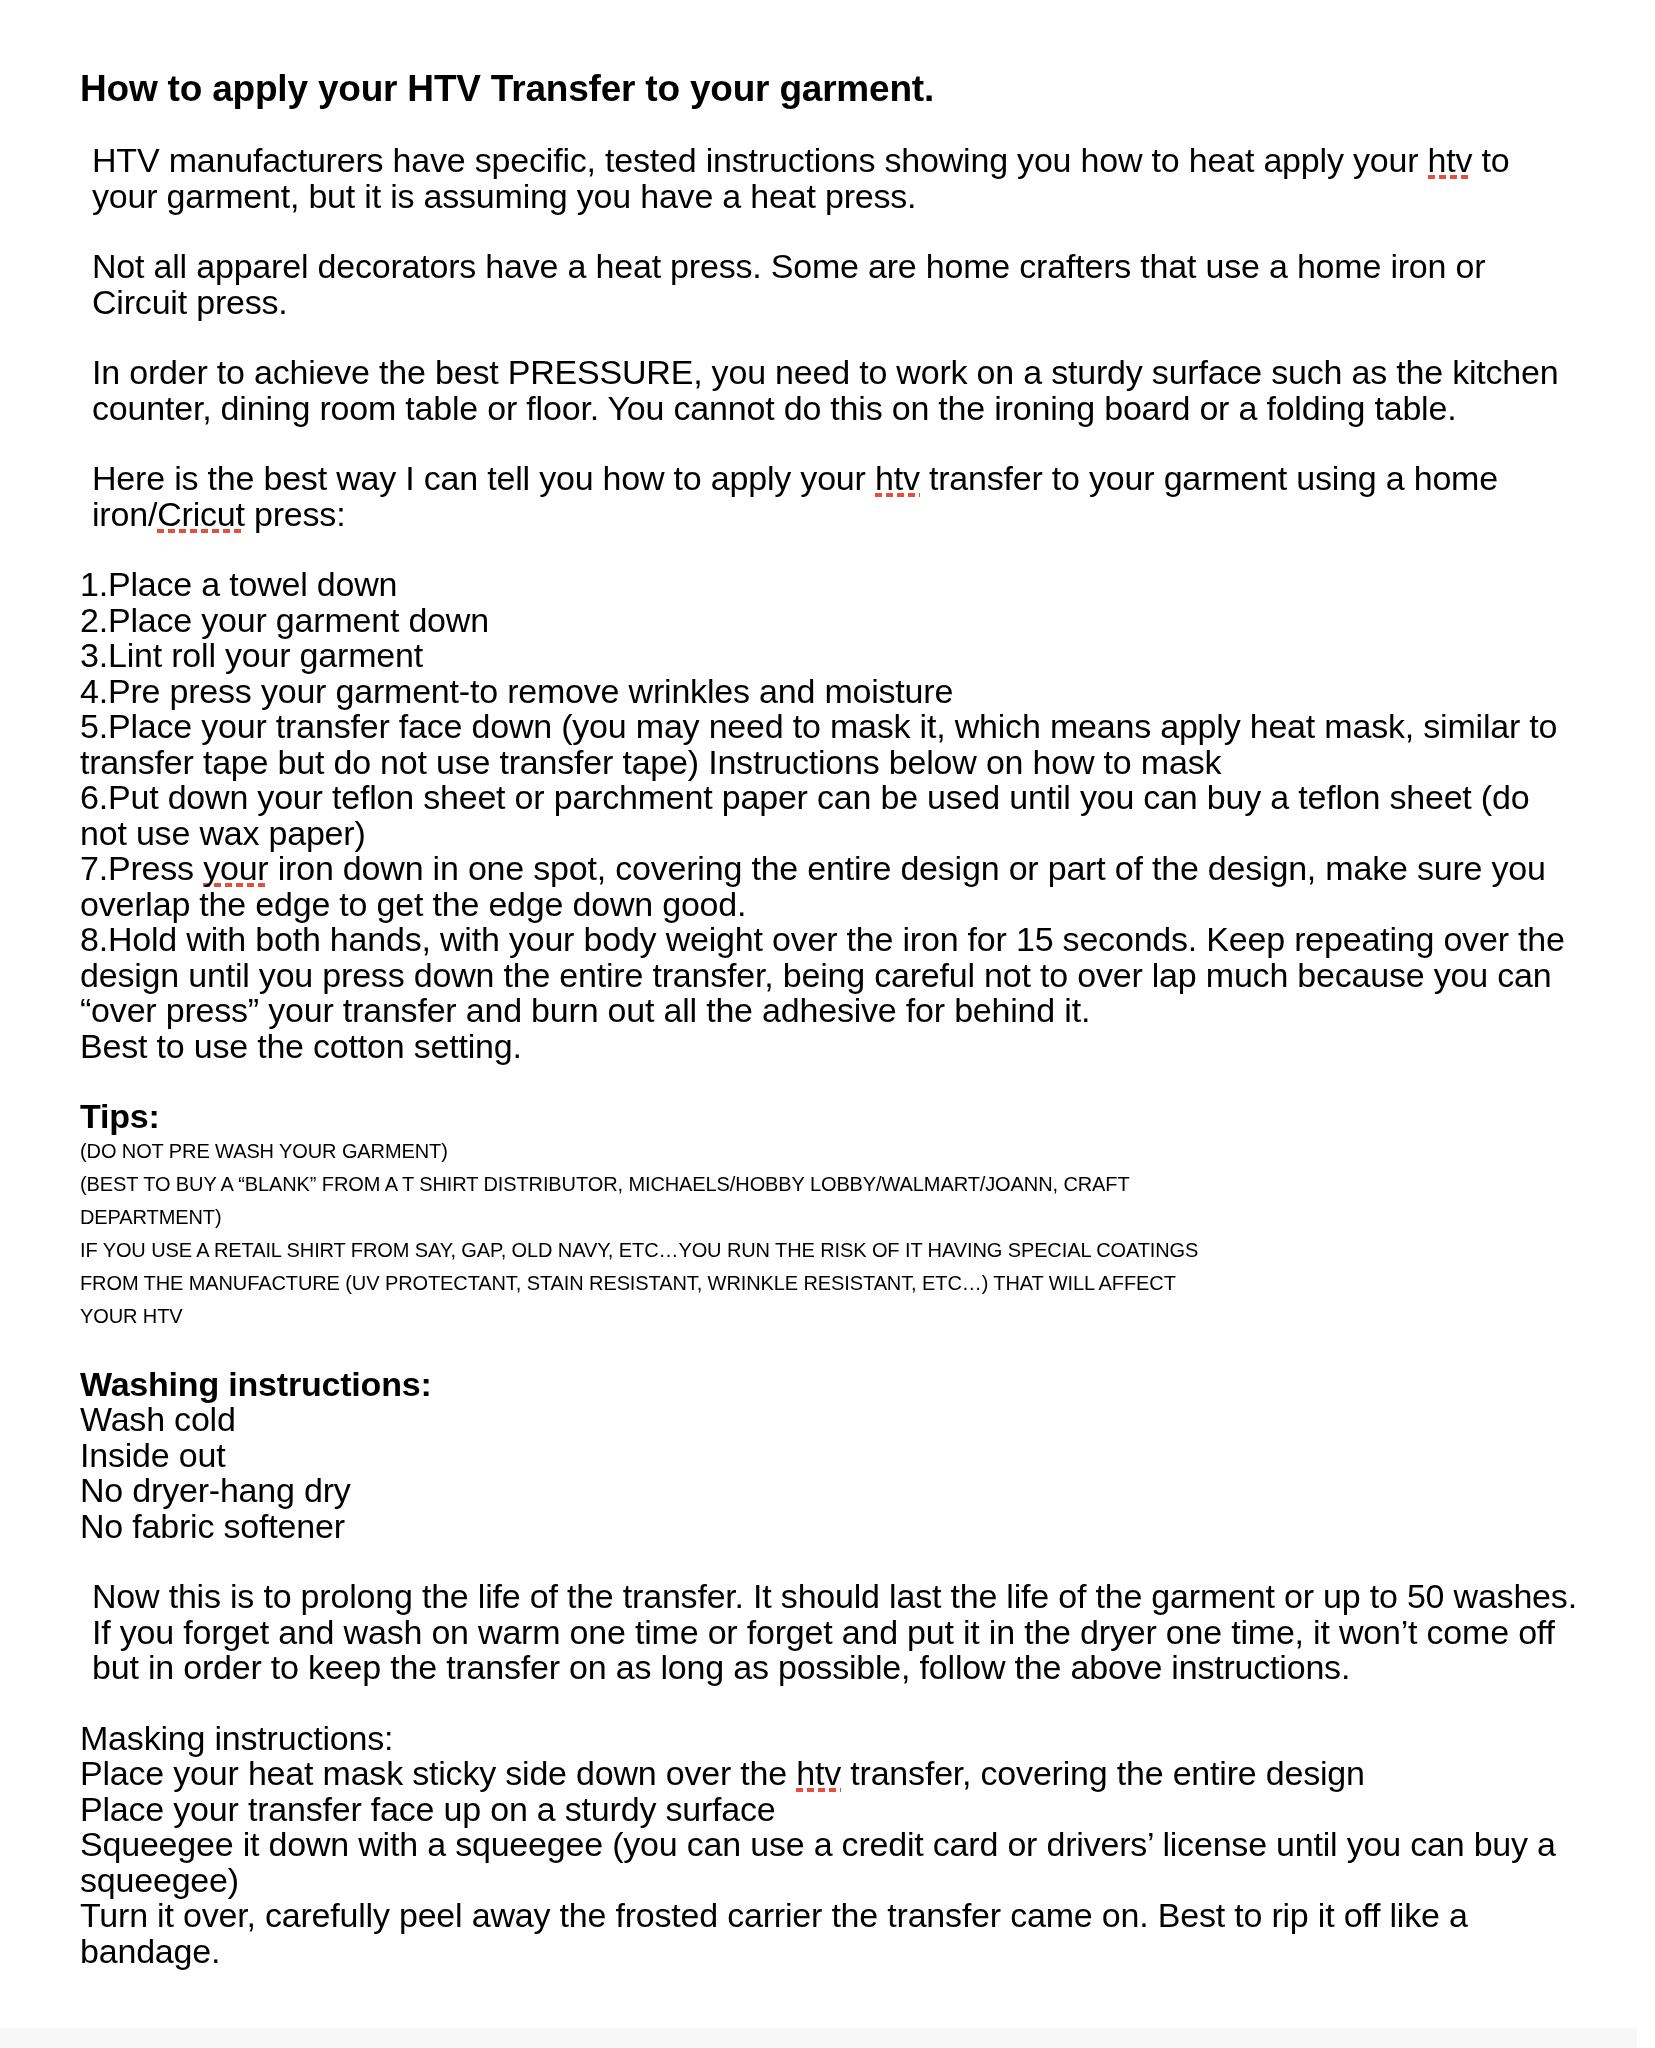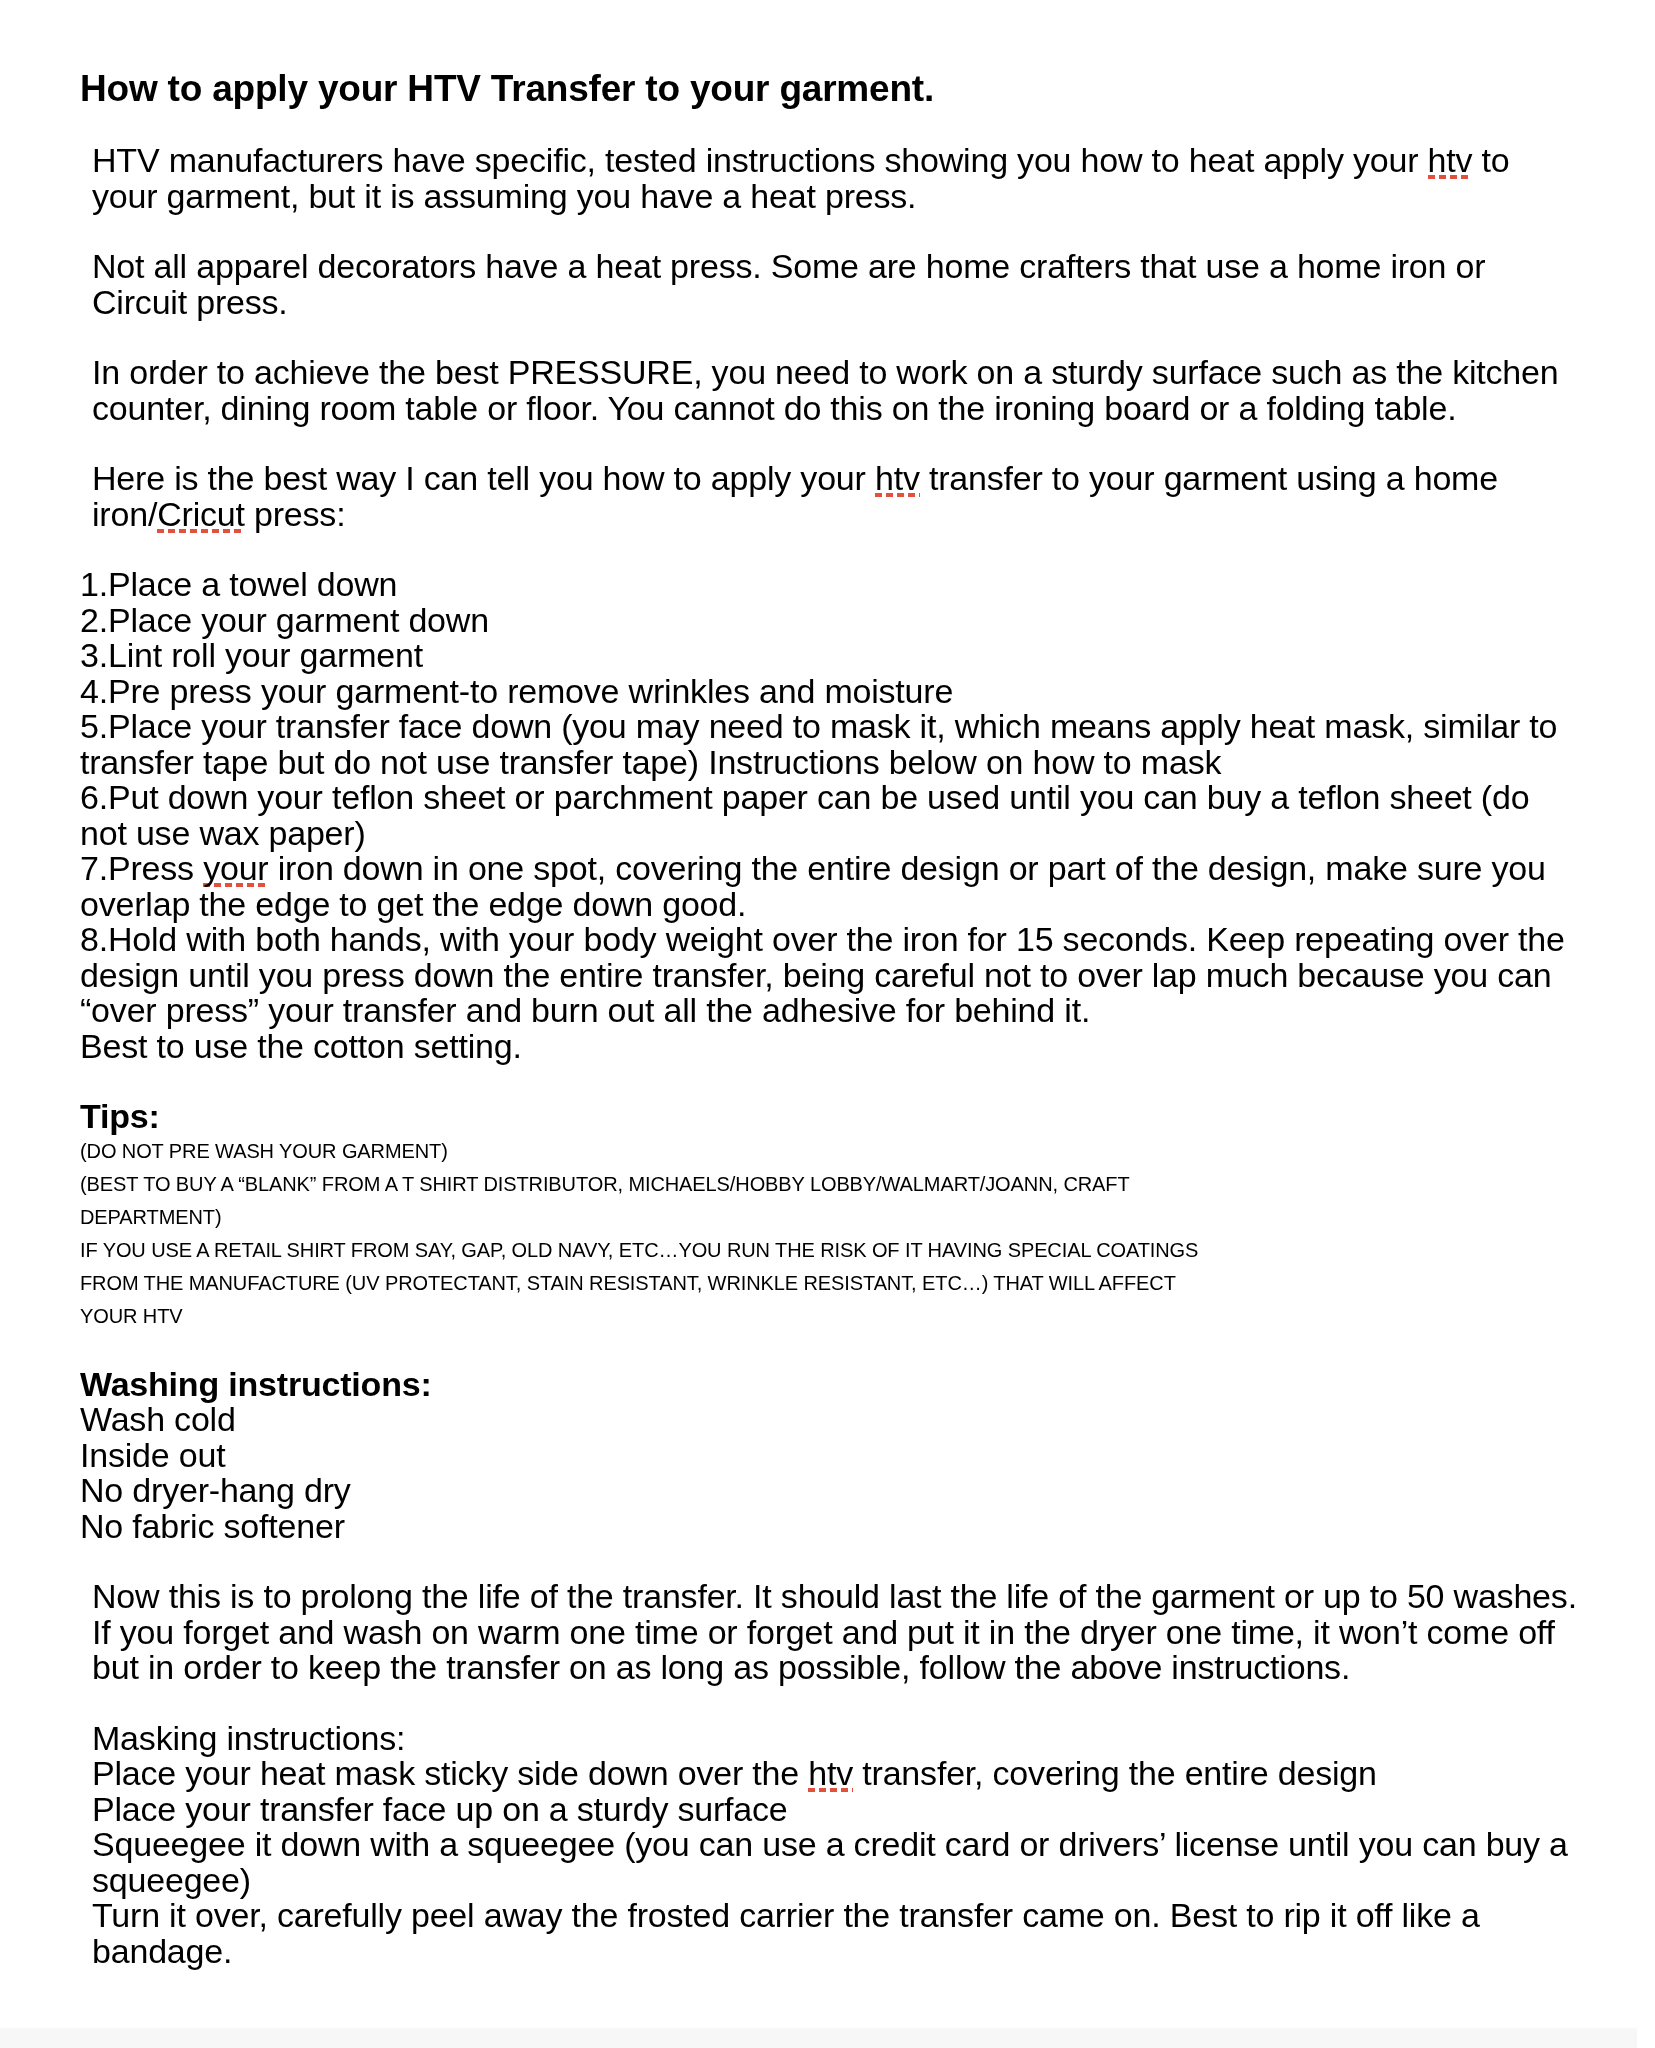--- a/index.html
+++ b/index.html
@@ -31,21 +31,21 @@
   .block { margin: 0 0 35px 0; }
   .heading-bold { font-weight: bold; }
   .caps {
     font-size: 20px;
     line-height: 33px;
     letter-spacing: -0.1px;
     margin: 0 0 34px 0;
   }
   .tips-heading { margin: 0; }
   .washing-block { margin: 0 0 35px 0; }
-  .masking-block { margin: 12px; }
+  .masking-block { margin: 0; }
   .sq {
     background-image: repeating-linear-gradient(to right, #e2513e 0 7px, transparent 7px 11px);
     background-repeat: repeat-x;
     background-size: 11px 4px;
     background-position: 0 100%;
   }
   .bottom-bar {
     position: absolute;
     left: 0;
     bottom: 0;

